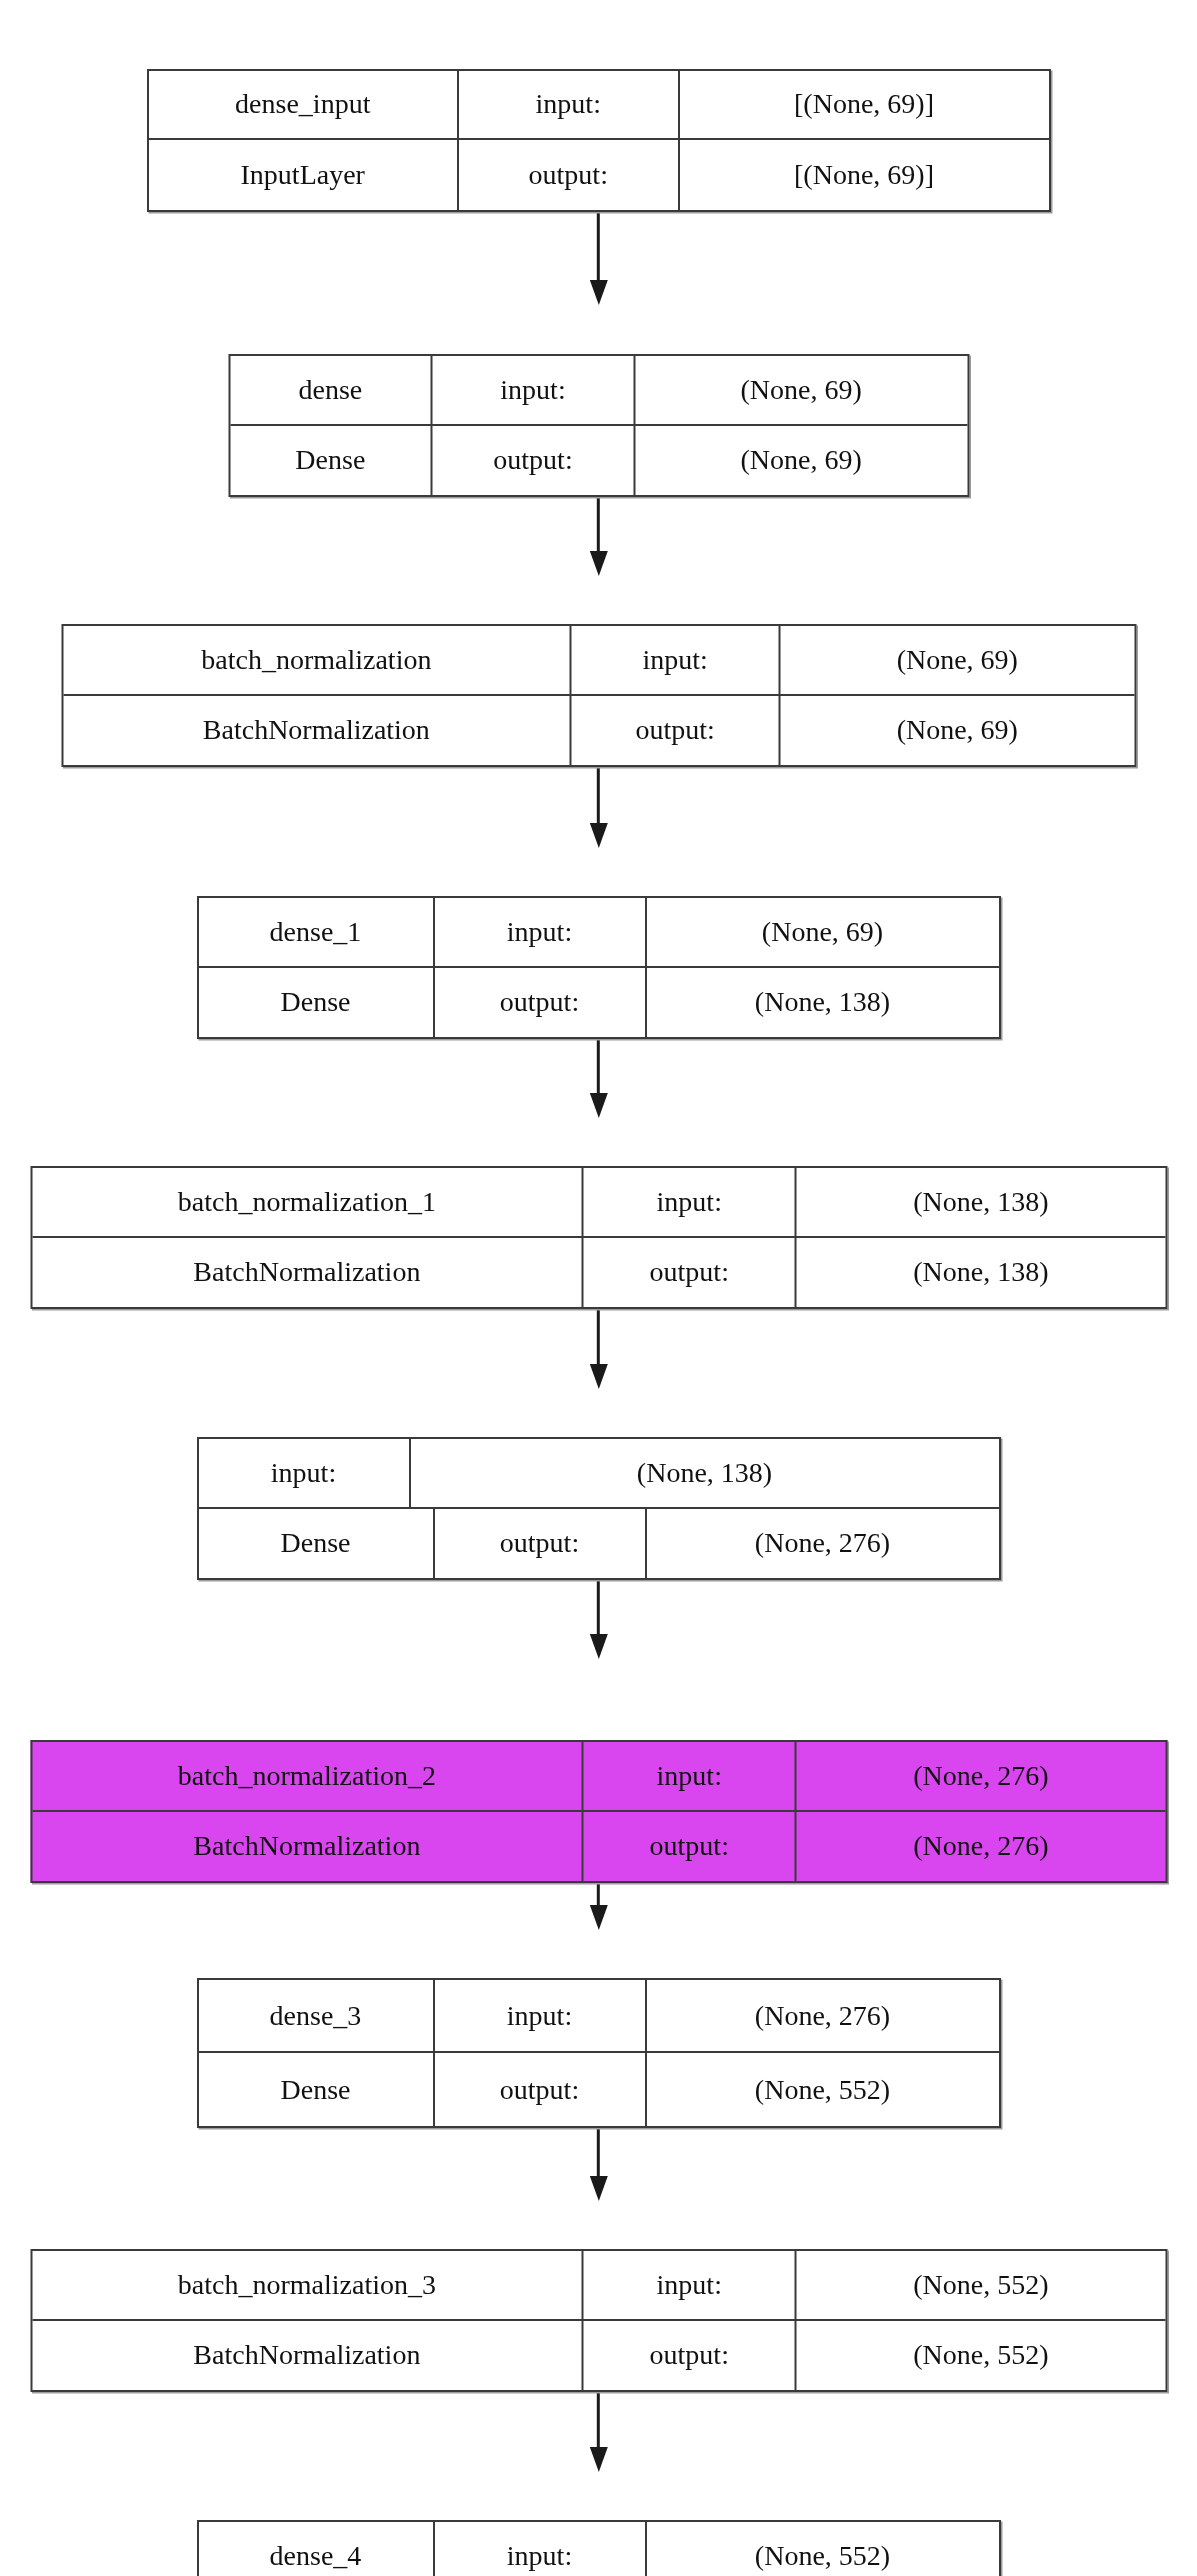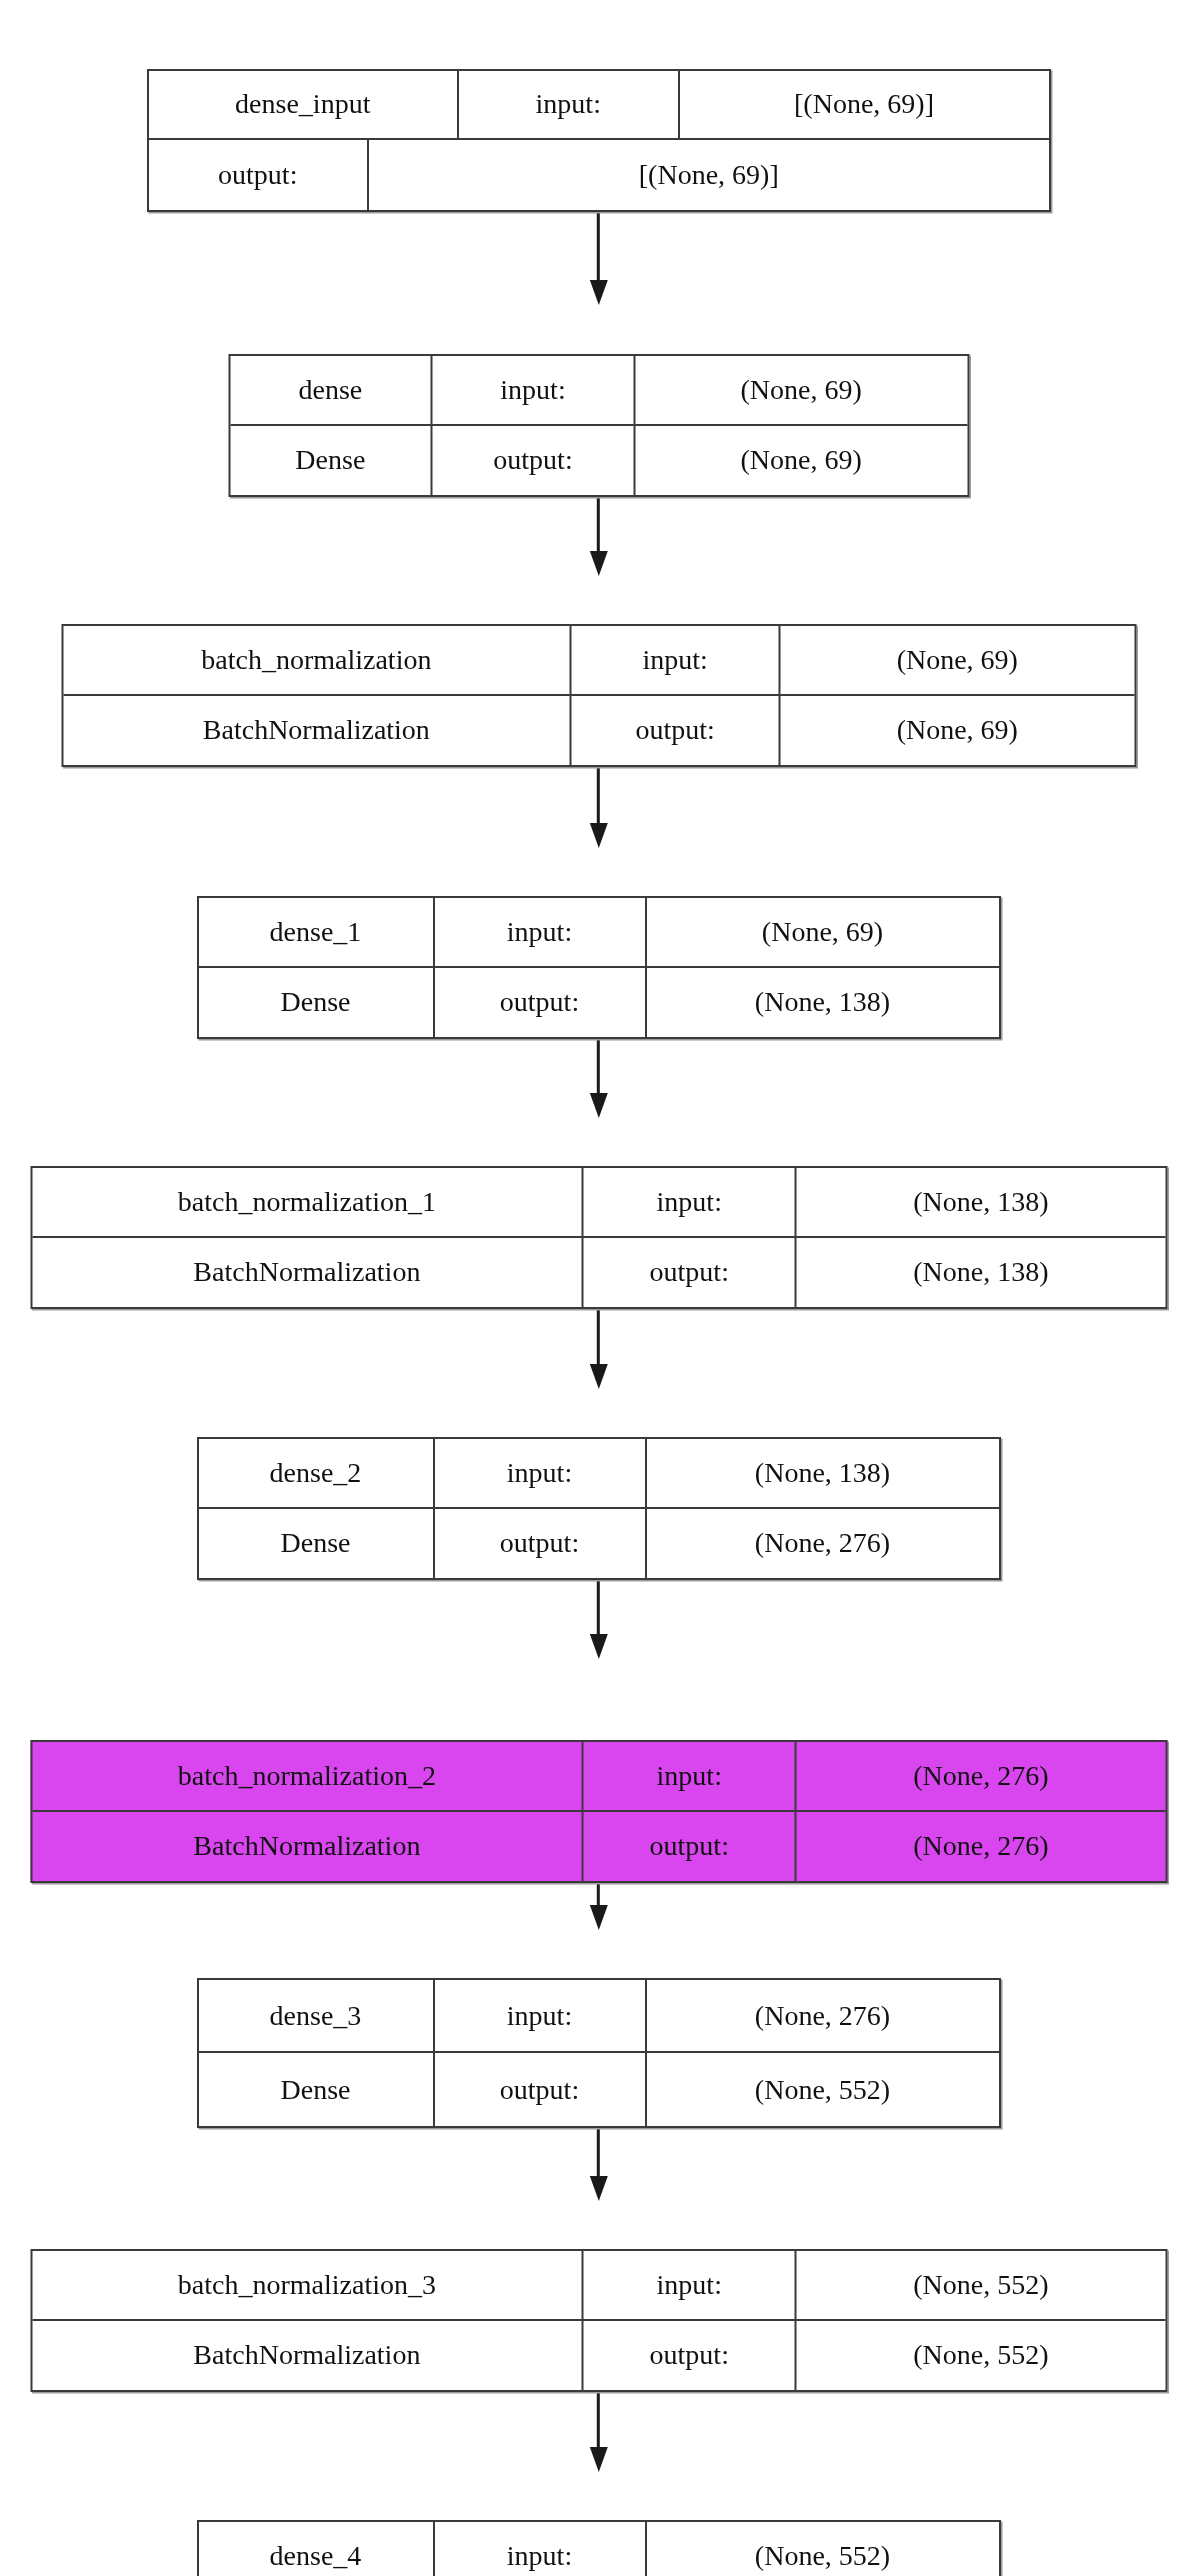--- a/index.html
+++ b/index.html
@@ -129,20 +129,21 @@
       <div class="shaft" style="height: 106px; background: rgb(26, 26, 26);"></div>
       <div class="head" style="border-top-color: rgb(26, 26, 26);"></div>
     </div>
     <div class="node" style="top: 20.6px; width: 904px; height: 143px; border-color: rgb(58, 58, 58); background: rgb(255, 255, 255);">
       <div class="node-row top" style="border-bottom-color: rgb(58, 58, 58);">
         <div class="cell c-name" style="width: 34.5%; border-right-color: rgb(58, 58, 58);">dense_input</div>
         <div class="cell c-io" style="width: 24.5%; border-right-color: rgb(58, 58, 58);">input:</div>
         <div class="cell c-shape" style="flex: 1 1 auto;">[(None, 69)]</div>
       </div>
       <div class="node-row bottom">
+        <div class="cell c-name" style="width: 34.5%; border-right-color: rgb(58, 58, 58);">InputLayer</div>
         <div class="cell c-io" style="width: 24.5%; border-right-color: rgb(58, 58, 58);">output:</div>
         <div class="cell c-shape" style="flex: 1 1 auto;">[(None, 69)]</div>
       </div>
     </div>
     <div class="node" style="top: 306px; width: 741px; height: 143px; border-color: rgb(58, 58, 58); background: rgb(255, 255, 255);">
       <div class="node-row top" style="border-bottom-color: rgb(58, 58, 58);">
         <div class="cell c-name" style="width: 27.5%; border-right-color: rgb(58, 58, 58);">dense</div>
         <div class="cell c-io" style="width: 27.5%; border-right-color: rgb(58, 58, 58);">input:</div>
         <div class="cell c-shape" style="flex: 1 1 auto;">(None, 69)</div>
       </div>
@@ -183,21 +184,20 @@
         <div class="cell c-shape" style="flex: 1 1 auto;">(None, 138)</div>
       </div>
       <div class="node-row bottom">
         <div class="cell c-name" style="width: 48.7%; border-right-color: rgb(58, 58, 58);">BatchNormalization</div>
         <div class="cell c-io" style="width: 18.8%; border-right-color: rgb(58, 58, 58);">output:</div>
         <div class="cell c-shape" style="flex: 1 1 auto;">(None, 138)</div>
       </div>
     </div>
     <div class="node" style="top: 1389px; width: 804px; height: 143px; border-color: rgb(58, 58, 58); background: rgb(255, 255, 255);">
       <div class="node-row top" style="border-bottom-color: rgb(58, 58, 58);">
-        <div class="cell c-name" style="width: 29.5%; border-right-color: rgb(58, 58, 58);">dense_2</div>
         <div class="cell c-io" style="width: 26.5%; border-right-color: rgb(58, 58, 58);">input:</div>
         <div class="cell c-shape" style="flex: 1 1 auto;">(None, 138)</div>
       </div>
       <div class="node-row bottom">
         <div class="cell c-name" style="width: 29.5%; border-right-color: rgb(58, 58, 58);">Dense</div>
         <div class="cell c-io" style="width: 26.5%; border-right-color: rgb(58, 58, 58);">output:</div>
         <div class="cell c-shape" style="flex: 1 1 auto;">(None, 276)</div>
       </div>
     </div>
     <div class="node" style="top: 1692px; width: 1137px; height: 143px; border-color: rgb(58, 58, 58); background: #d946ef;">

